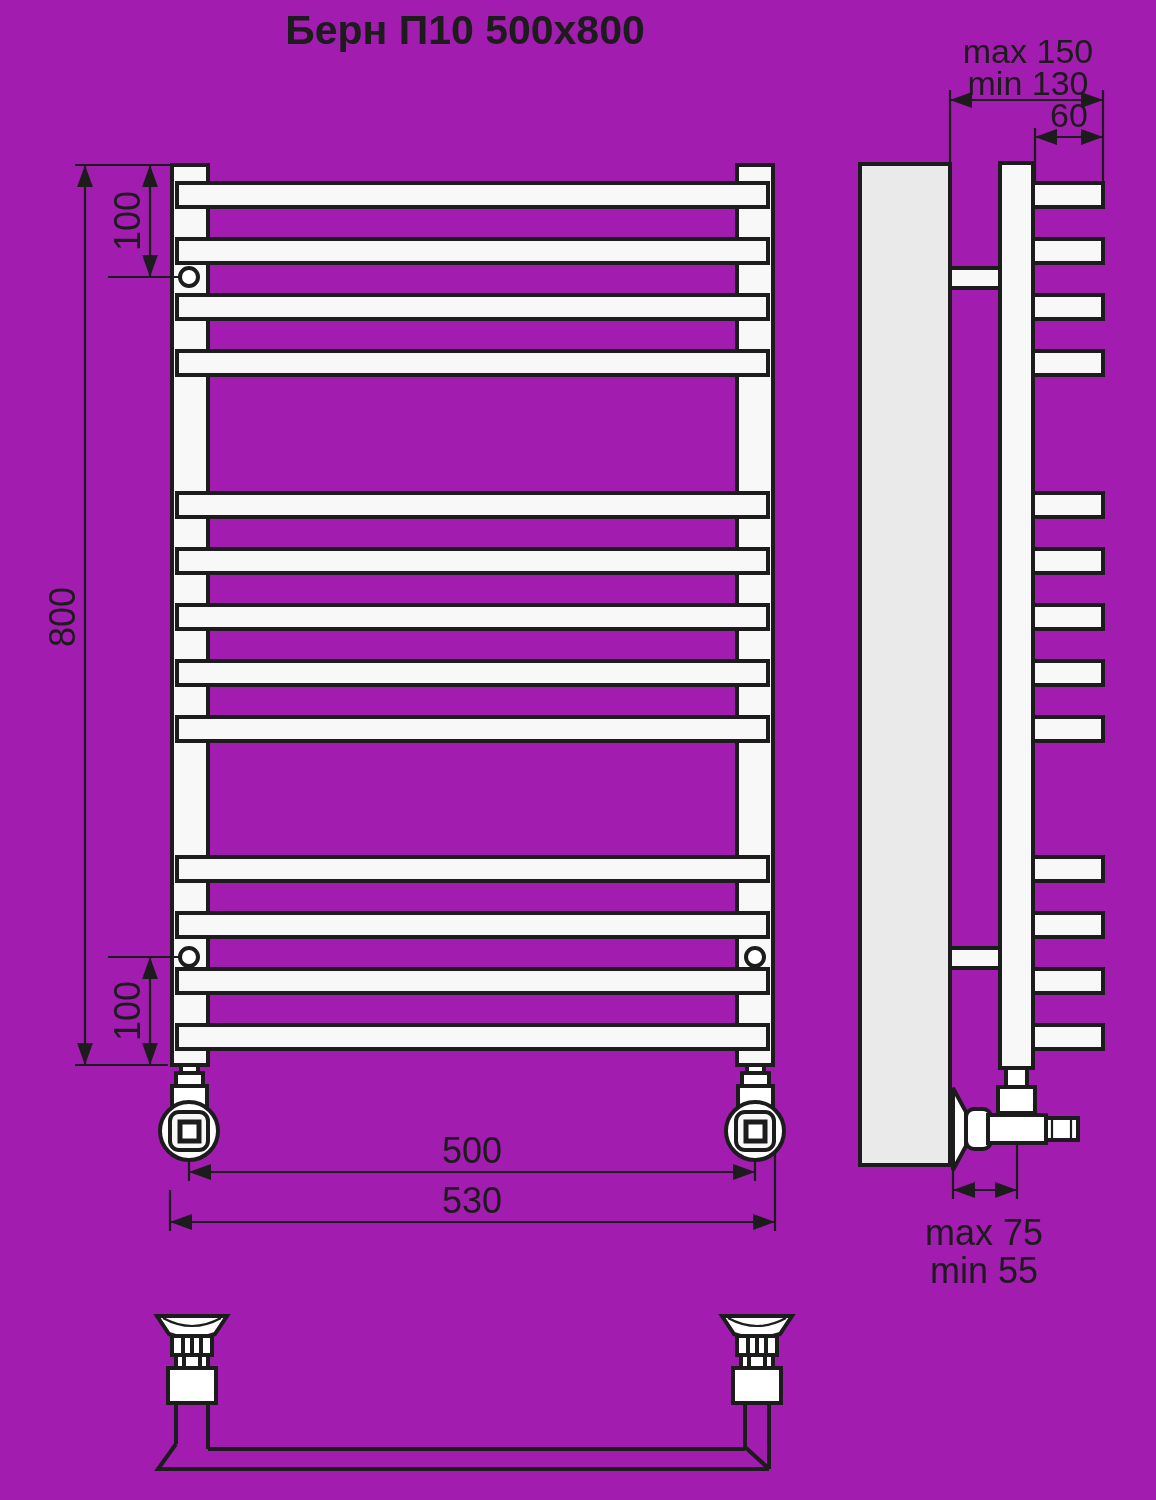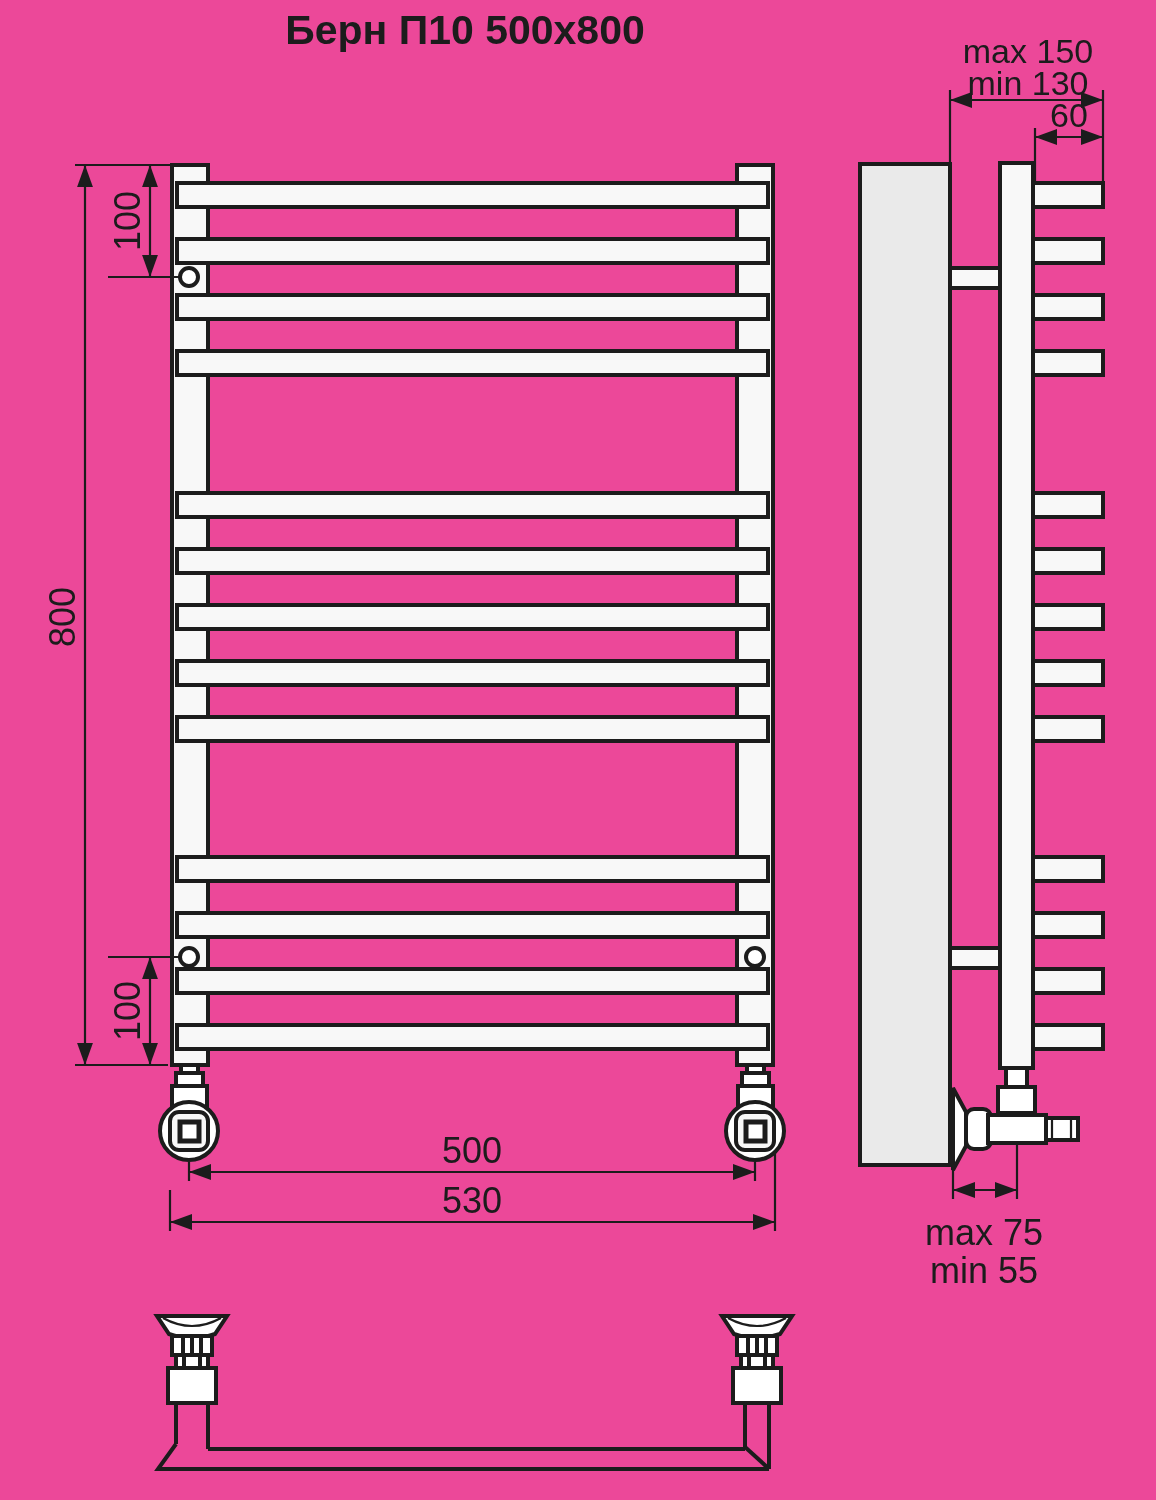--- a/index.html
+++ b/index.html
@@ -1,16 +1,16 @@
 <!DOCTYPE html>
 <html><head>
 <meta charset="utf-8">
 <style>
   html,body{margin:0;padding:0;background:#ffffff;}
-  .canvas{position:relative;width:1156px;height:1500px;background:#ec4899;overflow:hidden;
+  .canvas{position:relative;width:1156px;height:1500px;background:#a21caf;overflow:hidden;
           font-family:"Liberation Sans", sans-serif;}
   svg{display:block;}
   .ln{stroke:#1c1c1c;stroke-width:4;fill:none;stroke-linejoin:miter;}
   .lnf{stroke:#1c1c1c;stroke-width:4;fill:#f8f8f8;stroke-linejoin:miter;}
   .lnw{stroke:#1c1c1c;stroke-width:4;fill:#ffffff;stroke-linejoin:miter;}
   .wall{stroke:#1c1c1c;stroke-width:4;fill:#eaeaea;}
   .dim{stroke:#1c1c1c;stroke-width:2.2;fill:none;}
   .txt{fill:#1c1c1c;font-size:36px;font-family:"Liberation Sans", sans-serif;}
   .txt-s{fill:#1c1c1c;font-size:34px;font-family:"Liberation Sans", sans-serif;}
   .title{fill:#1c1c1c;font-size:41px;font-weight:bold;font-family:"Liberation Sans", sans-serif;}

